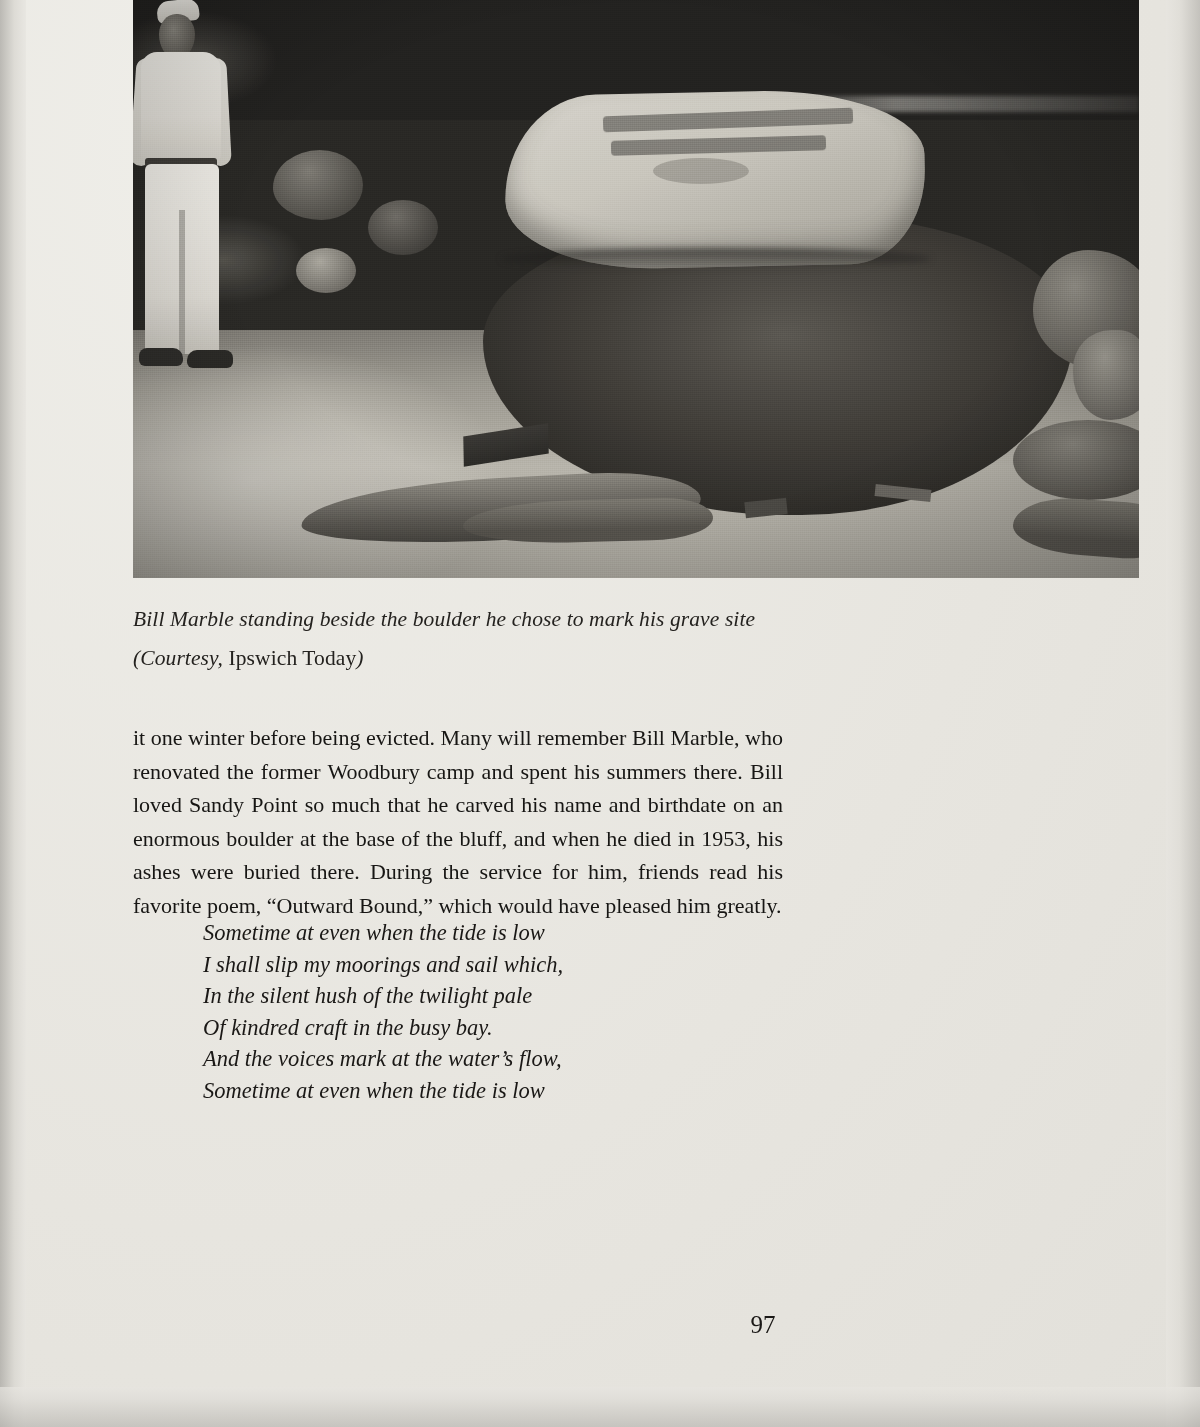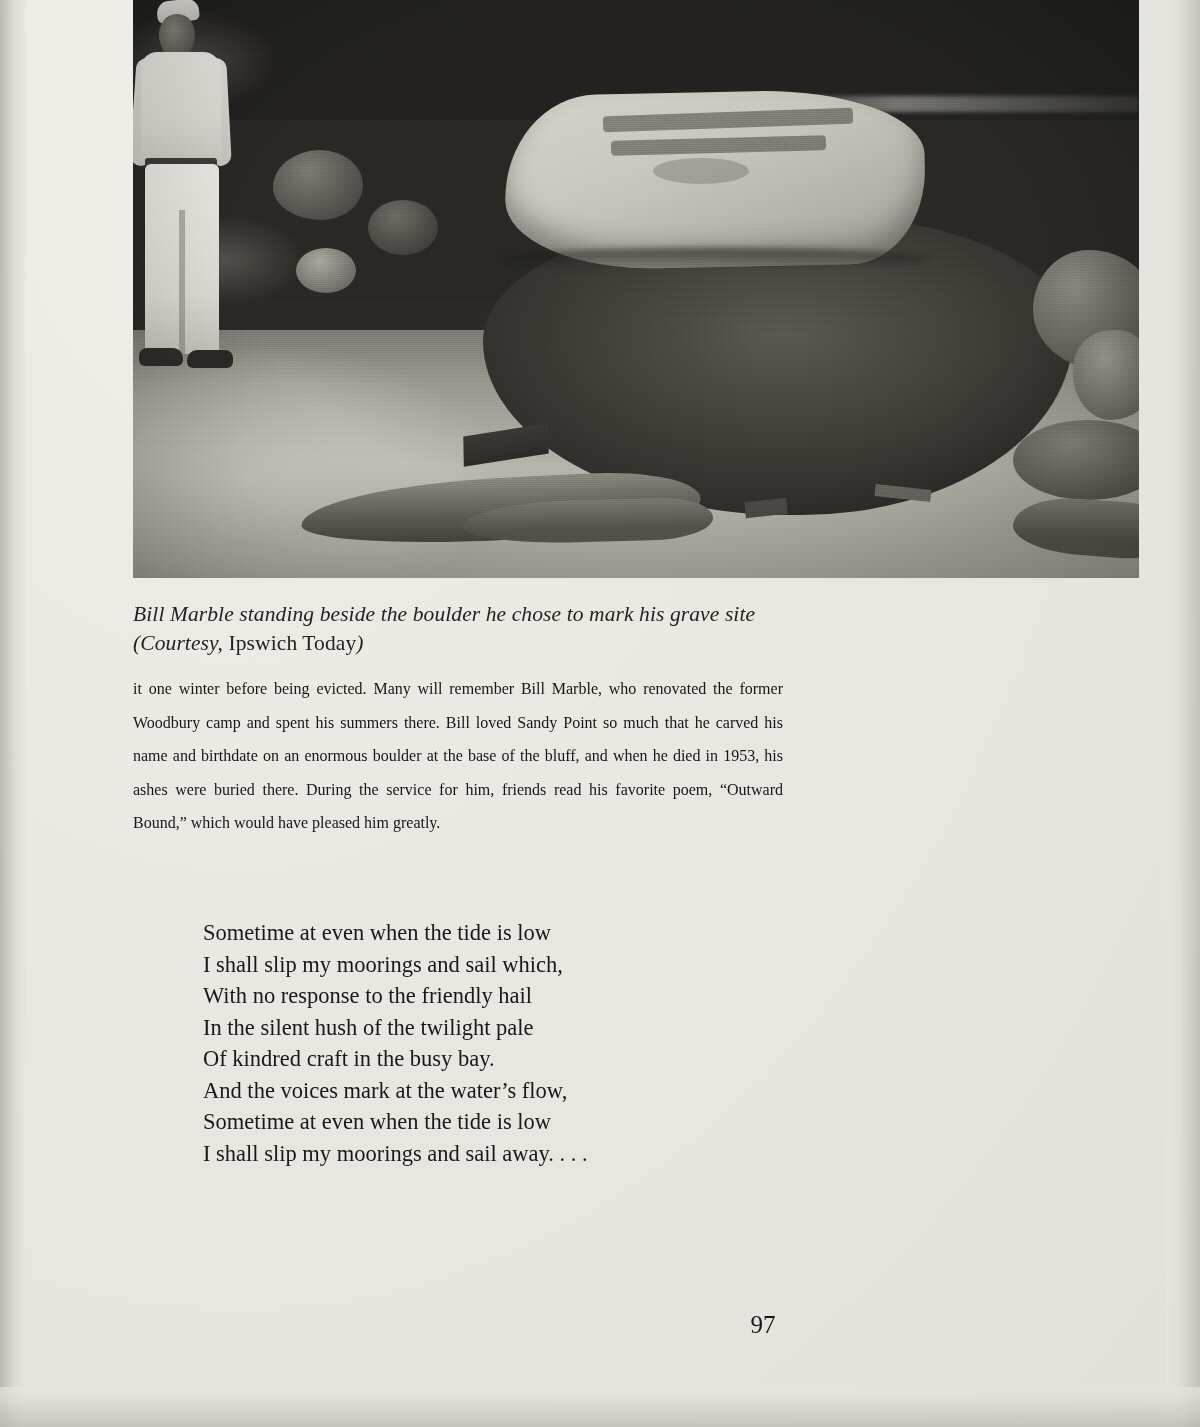--- a/index.html
+++ b/index.html
@@ -200,48 +200,49 @@
     pointer-events: none;
   }
 
   
   #caption {
     position: absolute;
     left: 133px;
     top: 600px;
     width: 680px;
     font-size: 21.5px;
-    line-height: 29px;
+    line-height: 39px;
     color: #24221f;
     font-style: italic;
     letter-spacing: .1px;
   }
   #caption .upright { font-style: normal; }
 
   
   #body-paragraph {
     position: absolute;
     left: 133px;
-    top: 656px;
+    top: 699px;
     width: 650px;
-    font-size: 16px;
+    font-size: 22px;
     line-height: 33.5px;
     color: #171614;
     text-align: justify;
     text-justify: inter-word;
   }
 
   
   #poem {
     position: absolute;
     left: 203px;
     top: 917px;
     width: 620px;
     font-size: 22.5px;
     line-height: 31.5px;
+    font-style: italic;
     color: #1a1816;
   }
   #poem div { white-space: pre; }
 
   
   #page-number {
     position: absolute;
     left: 0;
     top: 1311px;
     width: 1200px;
@@ -310,23 +311,21 @@
     </div>
   </figure>
 
   <figcaption id="caption"><span>Bill Marble standing beside the boulder he chose to mark his grave site (Courtesy, </span><span class="upright">Ipswich Today</span><span>)</span></figcaption>
 
   <p id="body-paragraph">it one winter before being evicted. Many will remember Bill Marble, who renovated the former Woodbury camp and spent his summers there. Bill loved Sandy Point so much that he carved his name and birthdate on an enormous boulder at the base of the bluff, and when he died in 1953, his ashes were buried there. During the service for him, friends read his favorite poem, “Outward Bound,” which would have pleased him greatly.</p>
 
   <blockquote id="poem" style="margin:0;">
     <div>Sometime at even when the tide is low</div>
     <div>I shall slip my moorings and sail which,</div>
-    <div>With no response to the friendly hail</div>
     <div>In the silent hush of the twilight pale</div>
     <div>Of kindred craft in the busy bay.</div>
     <div>And the voices mark at the water’s flow,</div>
     <div>Sometime at even when the tide is low</div>
-    <div>I shall slip my moorings and sail away. . . .</div>
   </blockquote>
 
   <div id="page-number"><span>97</span></div>
 
 </div>
 
 </body></html>

